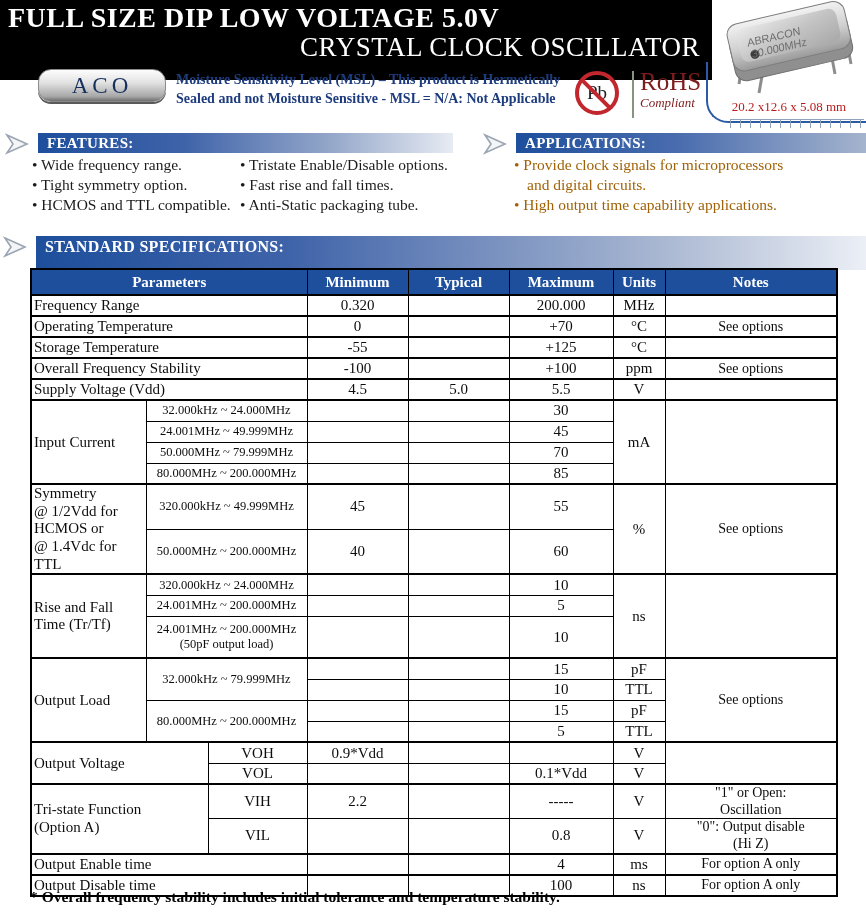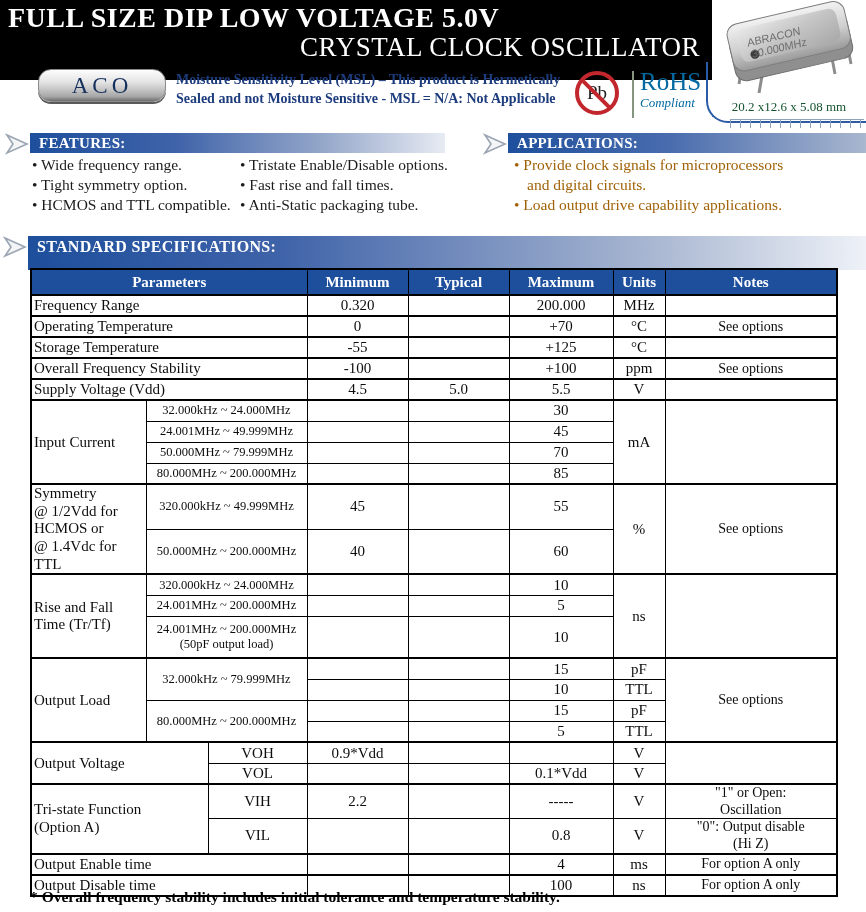--- a/index.html
+++ b/index.html
@@ -8,45 +8,45 @@
 
   
   .banner{position:absolute;left:0;top:0;width:712px;height:80px;background:#000000;}
   .title1{position:absolute;left:8px;top:2px;font-size:28px;font-weight:bold;color:#fff;letter-spacing:.5px;white-space:nowrap;}
   .title2{position:absolute;right:12px;top:32px;font-size:27px;font-weight:normal;color:#fff;letter-spacing:.5px;white-space:nowrap;}
 
   
   .photo-box{position:absolute;left:712px;top:0;width:154px;height:132px;background:#fff;}
   .corner-border{position:absolute;left:706px;top:62px;width:162px;height:59px;
     border-left:2px solid #2b5aa7;border-bottom:2px solid #2b5aa7;border-bottom-left-radius:22px;}
-  .dims{position:absolute;left:712px;top:99px;width:154px;text-align:center;font-size:13px;color:#14532d;}
+  .dims{position:absolute;left:712px;top:99px;width:154px;text-align:center;font-size:13px;color:#b91c1c;}
   .ruler{position:absolute;left:730px;top:119px;width:134px;height:8px;
     border-top:1px solid #8fa3bd;
     background:repeating-linear-gradient(to right,#8fa3bd 0 1px,transparent 1px 10px);}
 
   
   .aco-badge{position:absolute;left:38px;top:69px;width:126px;height:31px;border-radius:13px;
     background:linear-gradient(#fdfdfd 0%,#e3e3e3 40%,#a8a8a8 85%,#6f6f6f 100%);
     border:1px solid #8a8a8a;box-shadow:0 2px 0 #5a5a5a;
     text-align:center;line-height:31px;font-size:23px;letter-spacing:4px;color:#16305e;}
   .msl{position:absolute;left:176px;top:71px;width:400px;font-size:14px;font-weight:bold;
     color:#1d3c7d;line-height:1.35;white-space:pre-line;}
   .pb{position:absolute;left:575px;top:71px;width:44px;height:44px;border:4px solid #c1272d;border-radius:50%;box-sizing:border-box;}
   .pb .slash{position:absolute;left:-2px;top:50%;width:40px;height:4px;background:#c1272d;transform:rotate(45deg);}
   .pb .pb-txt{position:absolute;left:0;top:0;width:100%;height:100%;display:flex;align-items:center;justify-content:center;
     font-size:19px;color:#222;}
   .rohs-sep{position:absolute;left:632px;top:71px;width:2px;height:47px;background:#86957f;}
-  .rohs{position:absolute;left:640px;top:68px;color:#0369a1;}
+  .rohs{position:absolute;left:640px;top:68px;color:#7f1d1d;}
   .rohs .r1{font-size:25px;line-height:1.1;}
   .rohs .r2{font-size:13px;line-height:1.1;font-style:italic;}
 
   
   .chev{position:absolute;width:26px;height:22px;}
   .bar{position:absolute;height:20px;line-height:20px;padding-left:9px;
-    font-size:15px;font-weight:bold;color:#fff;letter-spacing:.3px;box-sizing:border-box;}
+    font-size:15px;font-weight:bold;color:#fff;letter-spacing:.3px;box-sizing:border-box;margin-left:8px;}
   .bar.features{left:30px;top:133px;width:415px;
     background:linear-gradient(to right,#1e4f9c 0%,#3f63a9 35%,#93a6c9 70%,#e7ebf3 100%);}
   .bar.apps{left:508px;top:133px;width:358px;
     background:linear-gradient(to right,#1e4f9c 0%,#496cae 45%,#a9b7cf 100%);}
   .bar.specs{left:28px;top:236px;width:838px;height:34px;line-height:22px;font-size:16px;
     background:linear-gradient(to right,#1e4f9c 0%,#3f63a9 30%,#aab8d2 75%,#eef1f7 100%);}
 
   .feat-cols{position:absolute;left:32px;top:155px;display:flex;font-size:15.5px;color:#1c1c1c;}
   .feat-cols ul,.apps-list ul{list-style:none;margin:0;padding:0;}
   .feat-cols li,.apps-list li{line-height:20px;padding-left:13px;text-indent:-13px;}
@@ -147,21 +147,21 @@
   </div>
 
   <svg class="chev" style="left:482px;top:133px;" viewBox="0 0 26 22">
     <polygon points="3,2 23,11 3,20 9,11" fill="#f4f5f7" stroke="#9aa4b2" stroke-width="1.6"></polygon>
   </svg>
   <div class="bar apps">APPLICATIONS:</div>
   <div class="apps-list">
     <ul>
       <li>Provide clock signals for microprocessors
 and digital circuits.</li>
-      <li>Load output drive capability applications.</li>
+      <li>High output time capability applications.</li>
     </ul>
   </div>
 
   <svg class="chev" style="left:2px;top:236px;" viewBox="0 0 26 22">
     <polygon points="3,2 23,11 3,20 9,11" fill="#f4f5f7" stroke="#9aa4b2" stroke-width="1.6"></polygon>
   </svg>
   <div class="bar specs">STANDARD SPECIFICATIONS:</div>
 
   <div class="tblwrap">
     <table>

